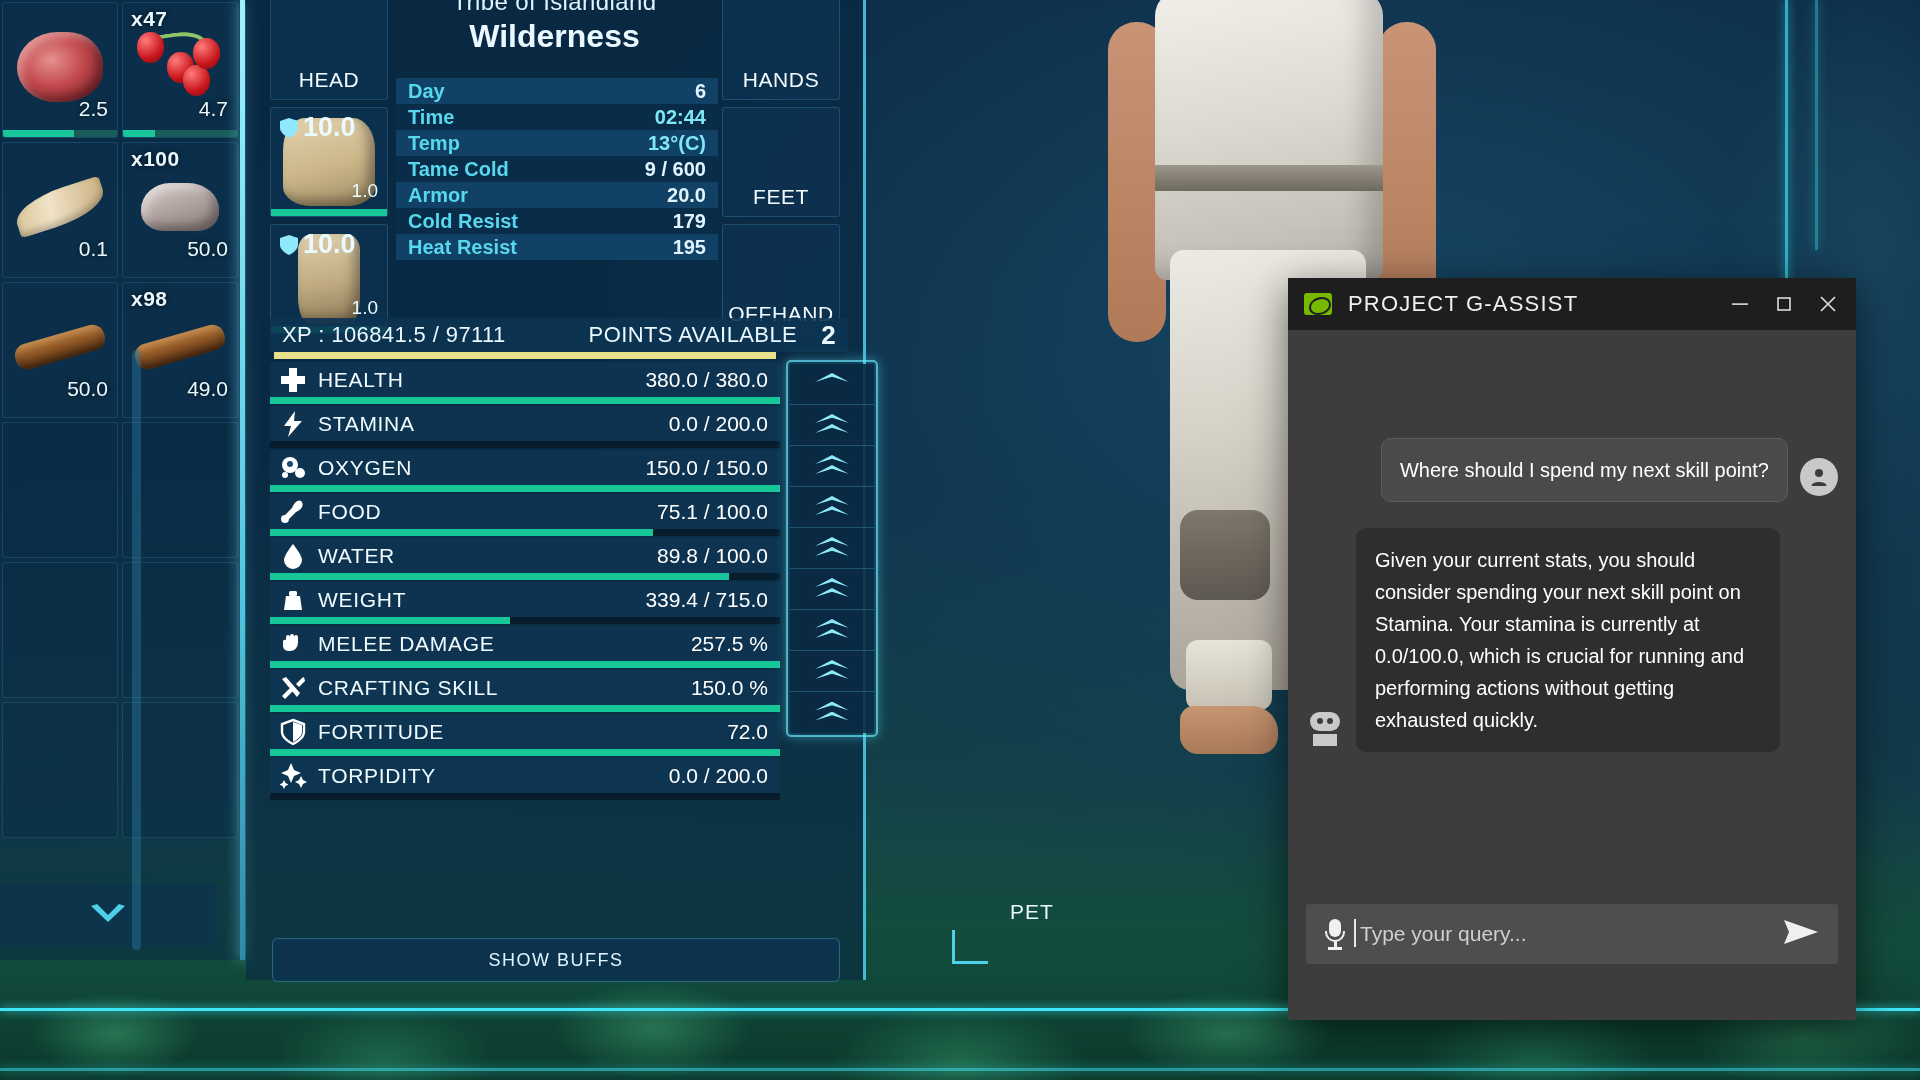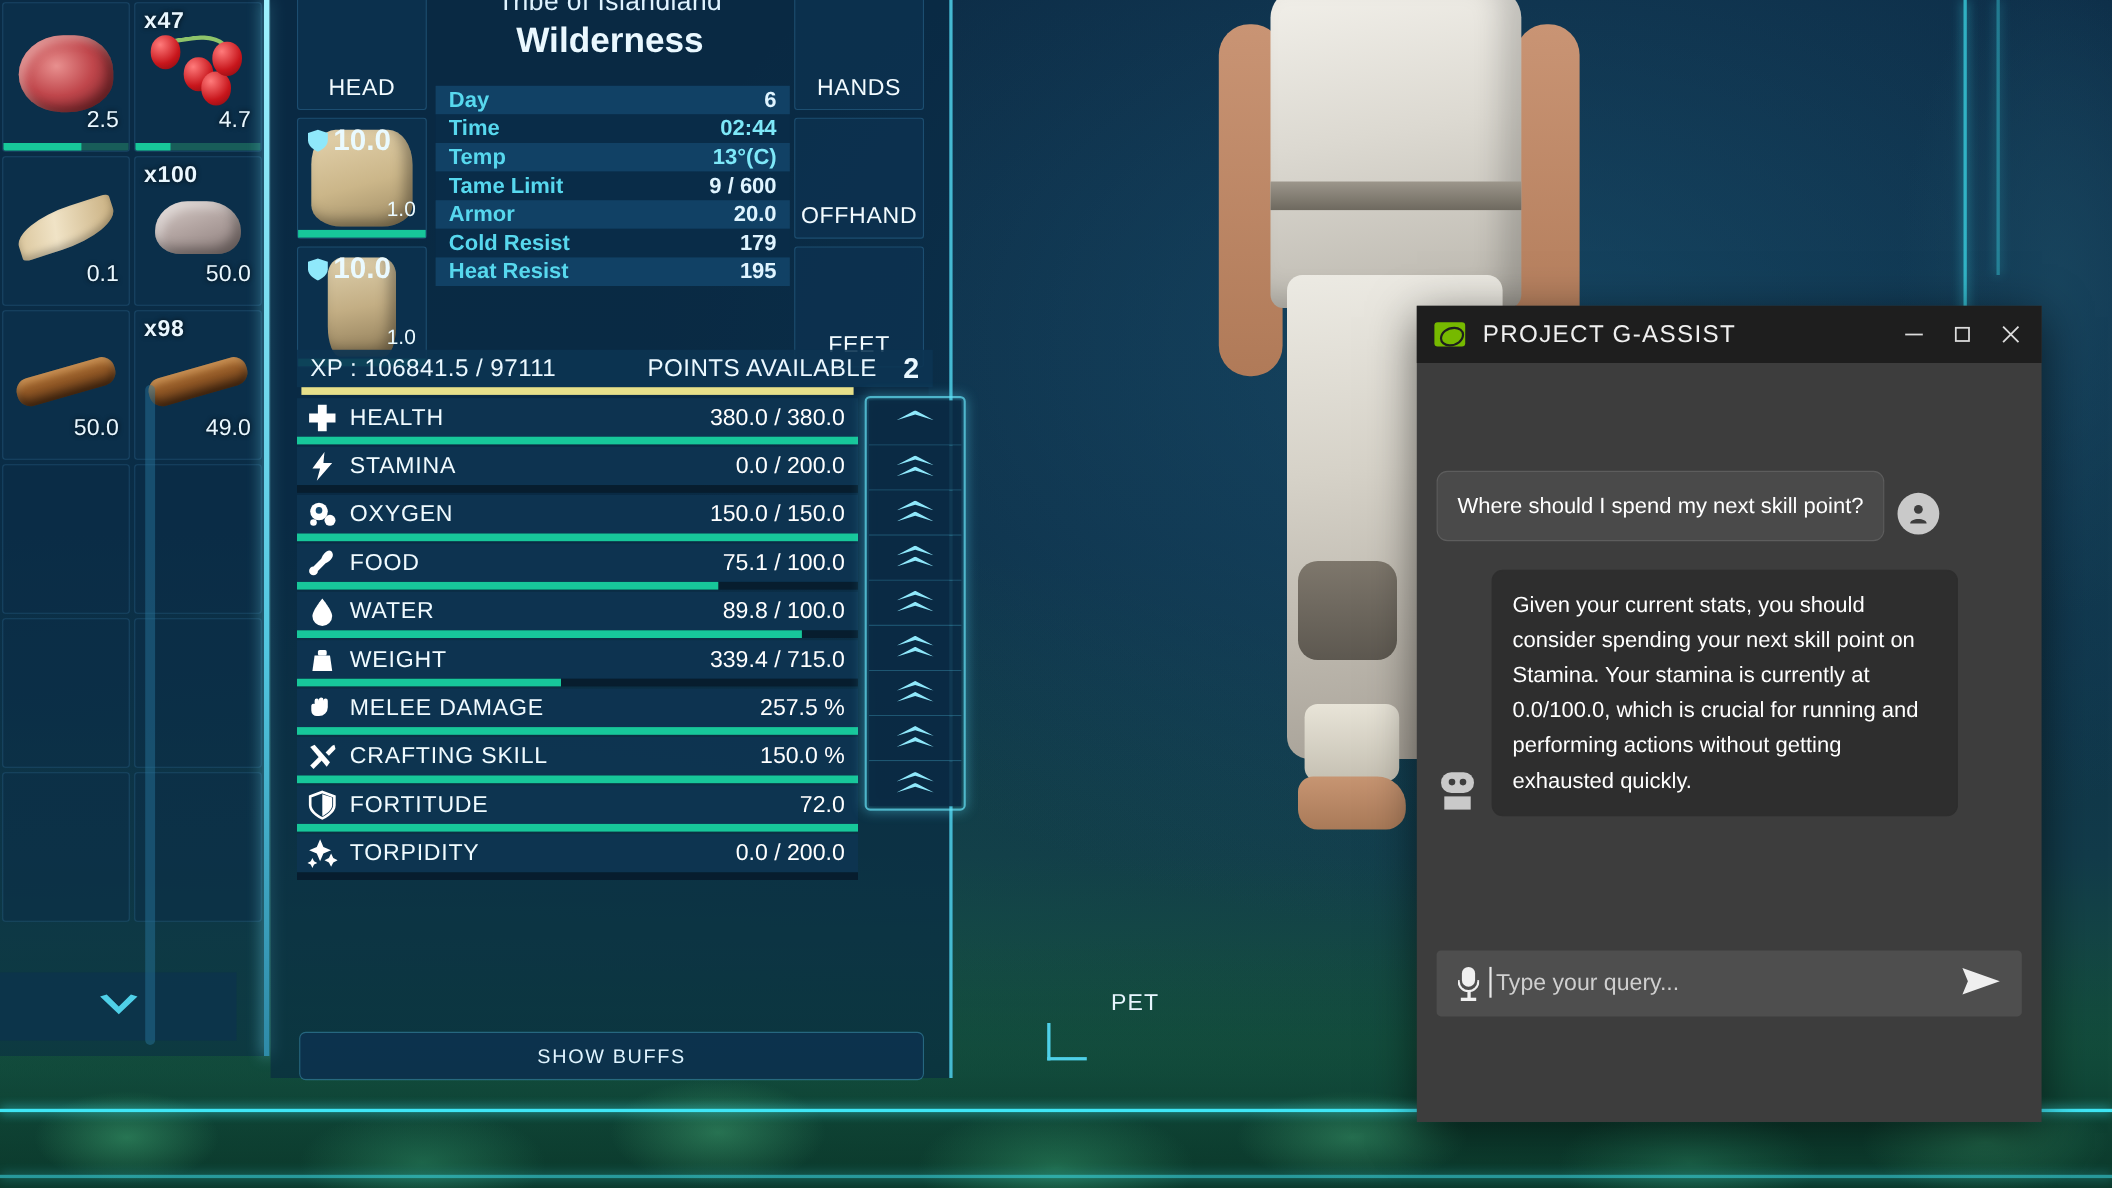--- a/index.html
+++ b/index.html
@@ -313,21 +313,21 @@
   }
   .ga-name{
     margin-left:16px; color:#f0f0f0; font-size:22px; letter-spacing:1.2px; flex:1;
   }
   .ga-btn{
     width:44px; height:40px; display:flex; align-items:center; justify-content:center;
     color:#dcdcdc;
   }
   .ga-body{ position:relative; height:612px; padding:0 18px; }
   .msg-row{ display:flex; align-items:flex-end; gap:12px; }
-  .msg-row.user{ padding-top:98px; }
+  .msg-row.user{ justify-content:flex-end; padding-top:68px;margin-top:40px; }
   .msg-row.bot{ justify-content:flex-start; padding-top:26px; }
   .bubble{
     background:#4a4a4a; border:1px solid #5d5d5d; border-radius:10px;
     padding:15px 18px; color:#ffffff; font-size:20px; line-height:32px;
     max-width:424px;
   }
   .bubble.bot{ background:#2e2e2e; border-color:#2e2e2e; max-width:424px; }
   .avatar{
     width:38px; height:38px; border-radius:50%; background:#c9c9c9;
     display:flex; align-items:center; justify-content:center; flex:0 0 38px;
@@ -469,42 +469,42 @@
           </svg>10.0</span>
         <span class="wtval">1.0</span>
         <span class="bar"></span>
       </div>
     </div>
   <div class="eq-col right" id="eq-right">
       <div class="eq-slot">
         <span class="lab">HANDS</span>
       </div>
       <div class="eq-slot">
+        <span class="lab">FEET</span>
+      </div>
+      <div class="eq-slot">
         <span class="lab">OFFHAND</span>
-      </div>
-      <div class="eq-slot">
-        <span class="lab">FEET</span>
       </div>
     </div>
 
   <div class="infotable" id="infotable">
       <div class="inforow white">
         <span>Day</span>
         <span class="v">6</span>
       </div>
       <div class="inforow">
         <span>Time</span>
         <span class="v">02:44</span>
       </div>
       <div class="inforow">
         <span>Temp</span>
         <span class="v">13°(C)</span>
       </div>
       <div class="inforow white">
-        <span>Tame Limit</span>
+        <span>Tame Cold</span>
         <span class="v">9 / 600</span>
       </div>
       <div class="inforow white">
         <span>Armor</span>
         <span class="v">20.0</span>
       </div>
       <div class="inforow white">
         <span>Cold Resist</span>
         <span class="v">179</span>
       </div>

